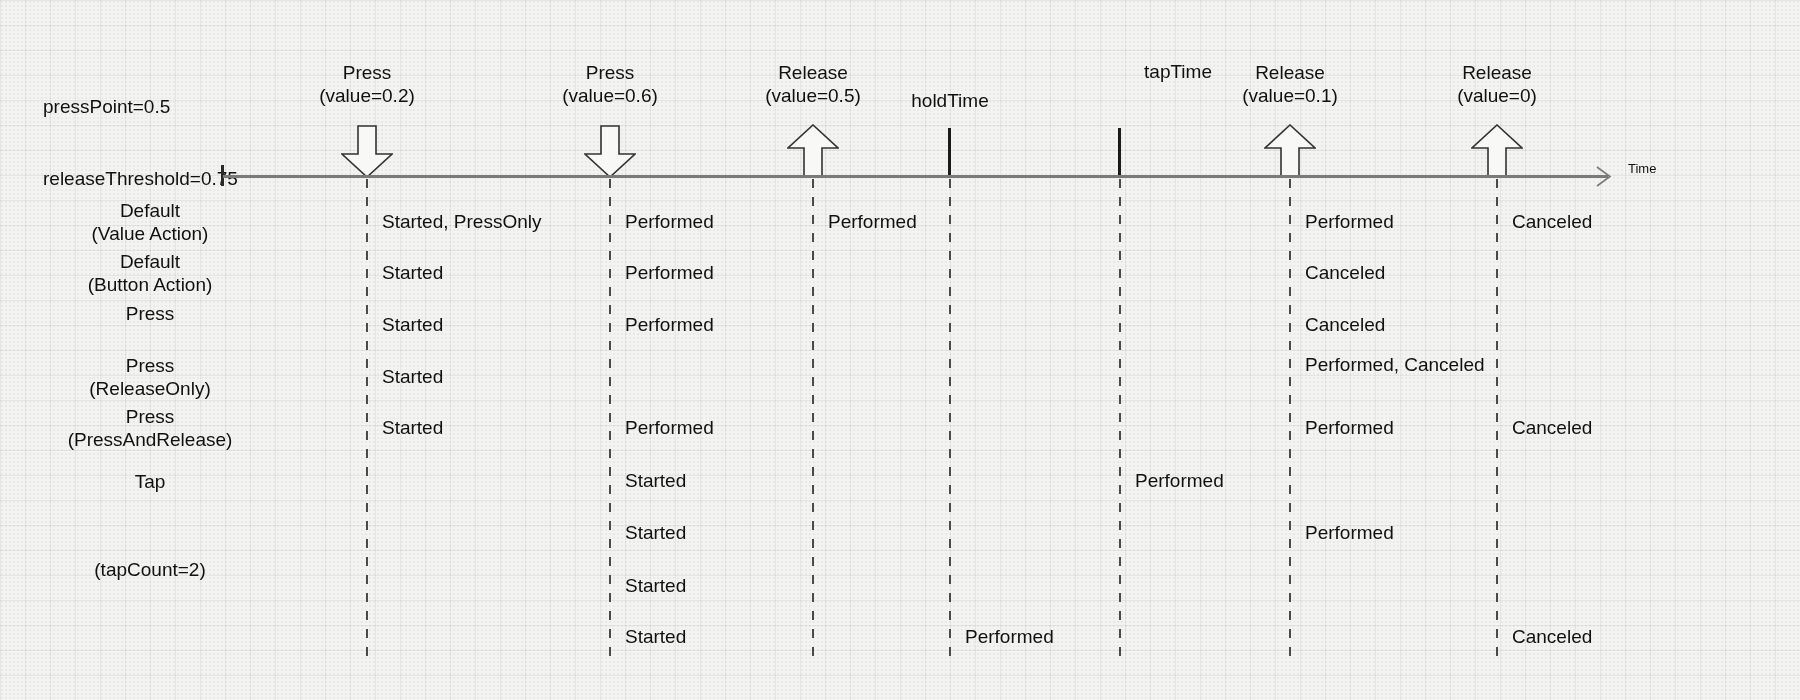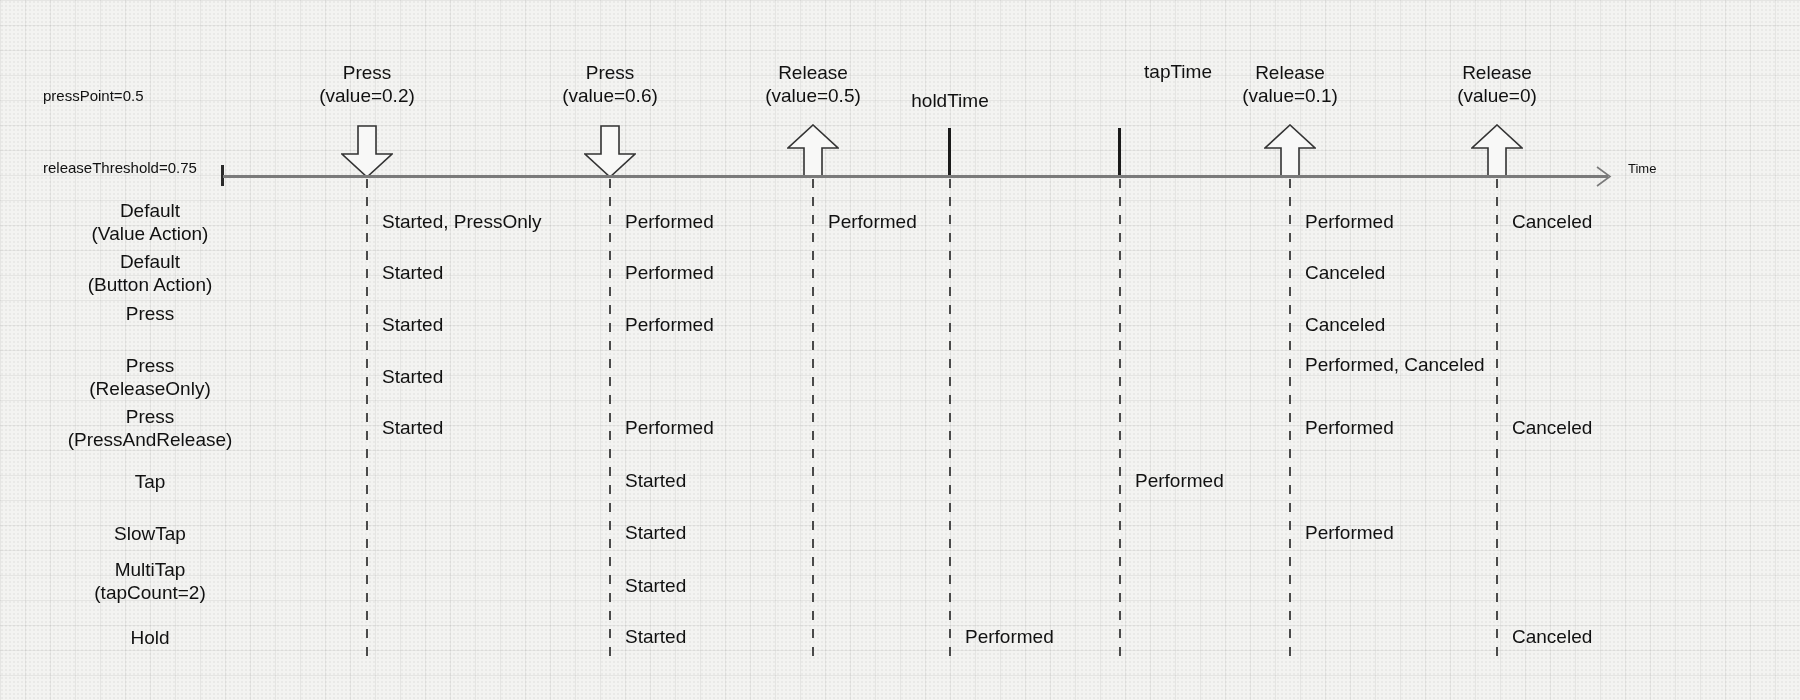--- a/index.html
+++ b/index.html
@@ -8,21 +8,21 @@
     font-family:"Liberation Sans","DejaVu Sans",sans-serif;
     color:#111;
     background-color:#f3f3f1;
     background-image:
       linear-gradient(to right, rgba(0,0,0,0.06) 1px, transparent 1px),
       linear-gradient(to bottom, rgba(0,0,0,0.06) 1px, transparent 1px),
       radial-gradient(rgba(0,0,0,0.045) 1px, transparent 1.2px);
     background-size:25px 25px,25px 25px,4px 4px;
   }
   .abs{position:absolute;}
-  .params{left:43px;top:36px;font-size:15px;line-height:24px;white-space:pre;}
+  .params{left:43px;top:47px;font-size:19px;line-height:24px;white-space:pre;}
   .marker-label{width:180px;text-align:center;font-size:19px;line-height:23px;white-space:nowrap;}
   .tick{width:3px;background:#1a1a1a;}
   .dash{
     width:2px;top:179px;height:484px;
     background-image:repeating-linear-gradient(to bottom,#4a4a4a 0 9px,transparent 9px 18px);
   }
   .axis-line{left:223px;top:175px;width:1385px;height:3px;background:#7a7a7a;}
   .axis-start{left:221px;top:165px;width:3px;height:21px;background:#2a2a2a;}
   .time-label{left:1628px;top:161px;font-size:13px;}
   .row-label{left:30px;width:240px;text-align:center;font-size:19px;line-height:23px;}
@@ -114,29 +114,22 @@
     <div>Press</div>
     <div>(ReleaseOnly)</div>
   </div>
   <div class="abs row-label" style="top:405px">
     <div>Press</div>
     <div>(PressAndRelease)</div>
   </div>
   <div class="abs row-label" style="top:470px">
     <div>Tap</div>
   </div>
-  <div class="abs row-label" style="top:522px">
-    <div>SlowTap</div>
-  </div>
   <div class="abs row-label" style="top:558px">
-    <div>MultiTap</div>
     <div>(tapCount=2)</div>
-  </div>
-  <div class="abs row-label" style="top:626px">
-    <div>Hold</div>
   </div>
 
   <span class="abs event" style="left:382px;top:222px">Started, PressOnly</span>
   <span class="abs event" style="left:625px;top:222px">Performed</span>
   <span class="abs event" style="left:828px;top:222px">Performed</span>
   <span class="abs event" style="left:1305px;top:222px">Performed</span>
   <span class="abs event" style="left:1512px;top:222px">Canceled</span>
 
   <span class="abs event" style="left:382px;top:273px">Started</span>
   <span class="abs event" style="left:625px;top:273px">Performed</span>

